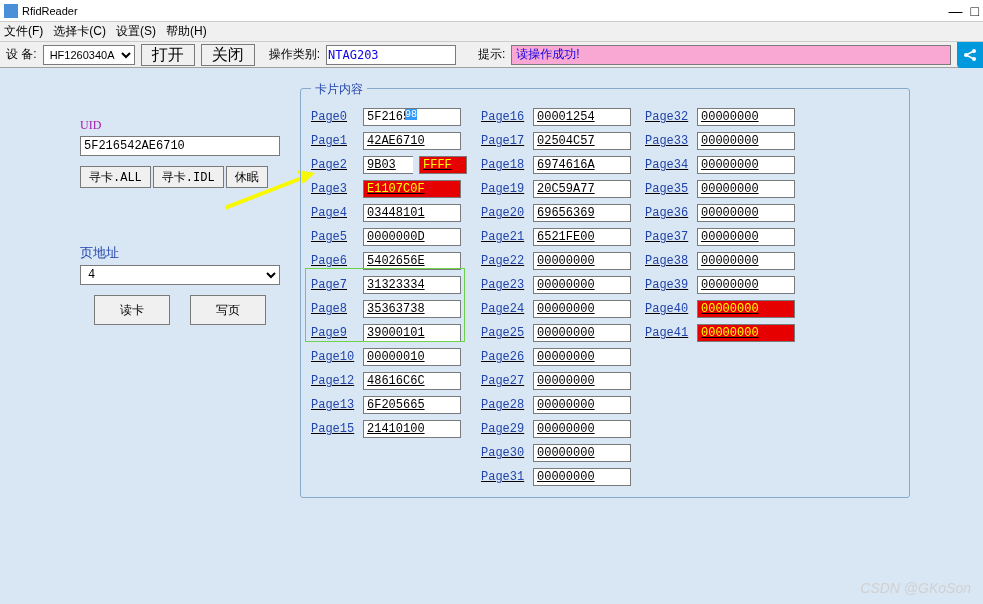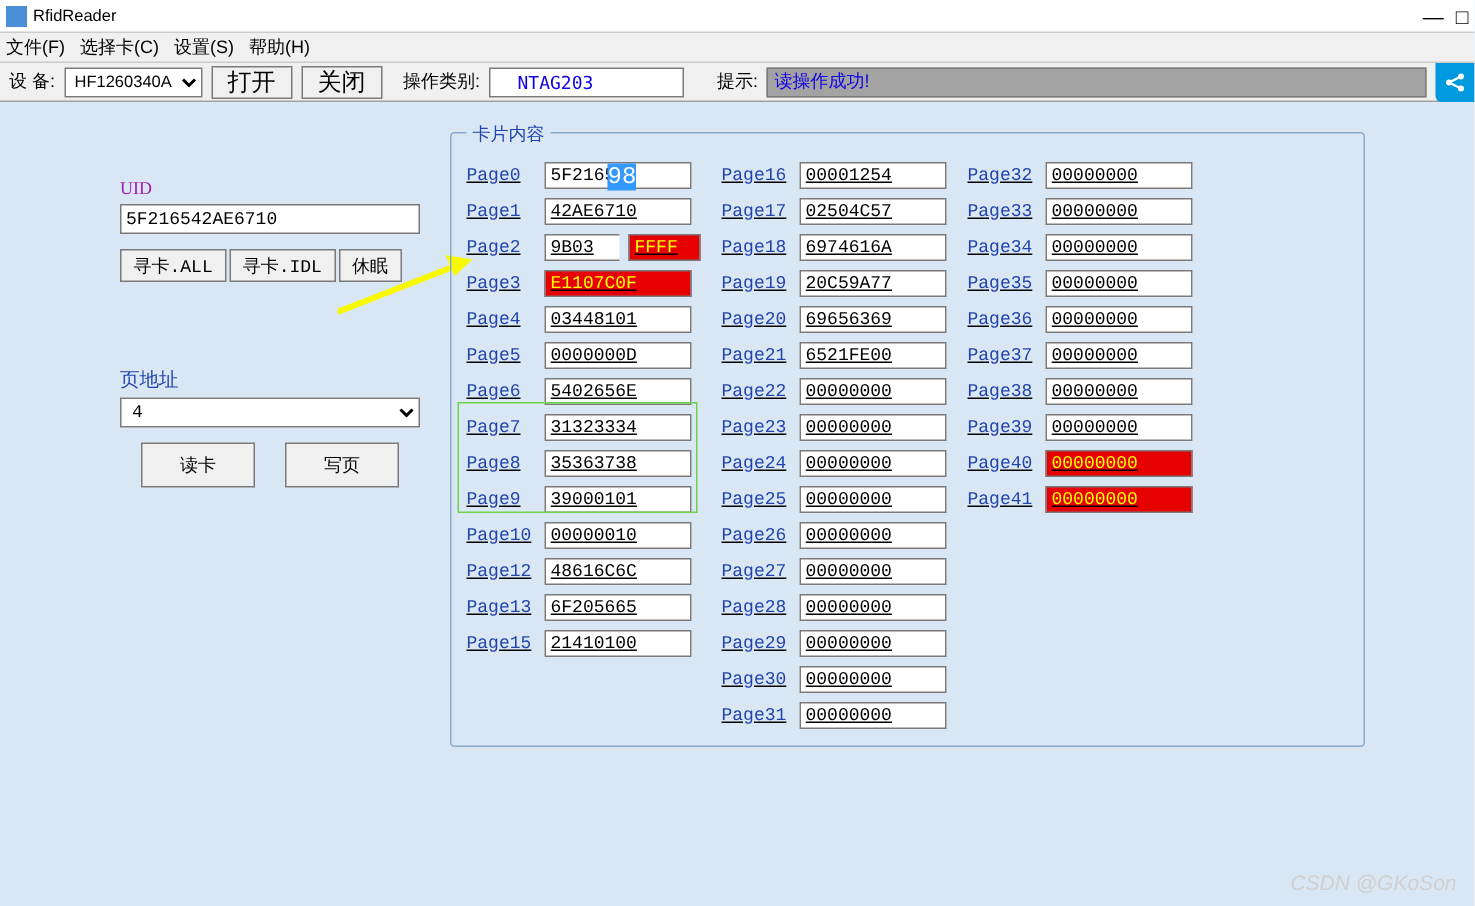--- a/index.html
+++ b/index.html
@@ -9,23 +9,23 @@
     .titlebar-icon { width: 14px; height: 14px; background: #4a90d9; display: inline-block; }
     .titlebar-title { font-size: 11px; }
     .titlebar-controls { display: flex; gap: 8px; font-size: 14px; }
     .menubar { height: 20px; display: flex; align-items: center; padding: 0 4px; gap: 10px; background: #f0f0f0; border-bottom: 1px solid #ccc; }
     .menubar span { font-size: 12px; }
     .toolbar { height: 26px; display: flex; align-items: center; padding: 2px 6px; gap: 6px; background: #f0f0f0; border-bottom: 1px solid #a0a0a0; }
     .toolbar-label { font-size: 12px; }
     .device-select { width: 92px; height: 20px; border: 1px solid #7a7a7a; background: #fff; font-size: 11px; padding: 0 2px; }
     .tbtn { height: 22px; padding: 0 10px; border: 1px solid #7a7a7a; background: #f0f0f0; font-size: 16px; cursor: pointer; }
     .opcat-label { margin-left: 8px; }
-    .opcat-box { width: 130px; height: 20px; border: 1px solid #7a7a7a; background: #fff; padding: 0 18px; color: #1000e6; font-family: Consolas, monospace; font-size: 12px; display: flex; align-items: center; }
+    .opcat-box { width: 130px; height: 20px; border: 1px solid #7a7a7a; background: #fff; padding: 0 1px; color: #1000e6; font-family: Consolas, monospace; font-size: 12px; display: flex; align-items: center; }
     .hint-label { margin-left: 16px; }
-    .hint-box { width: 440px; height: 20px; border: 1px solid #7a7a7a; background: #a3a3a3; padding: 0 4px; color: #1000e6; font-size: 12px; display: flex; align-items: center; }
+    .hint-box { width: 440px; height: 20px; border: 1px solid #7a7a7a; background: #f9a8d4; padding: 0 4px; color: #1000e6; font-size: 12px; display: flex; align-items: center; }
     .main-area { background: #d9e7f5; height: 536px; position: relative; padding: 20px 0 0 80px; display: flex; }
     .left-panel { width: 220px; padding-top: 30px; position: relative; }
     .uid-label { color: #a21caf; font-family: Liberation Serif, serif; font-size: 12px; margin-bottom: 3px; }
     .uid-input { width: 200px; height: 20px; border: 1px solid #7a7a7a; background: #fff; font-family: 'Courier New', monospace; font-size: 12px; padding: 0 3px; }
     .uid-btns { margin-top: 10px; display: flex; gap: 2px; }
     .sbtn { height: 22px; padding: 0 8px; border: 1px solid #7a7a7a; background: #f0f0f0; font-size: 12px; cursor: pointer; font-family: 'Courier New', monospace; }
     .addr-section { margin-top: 56px; }
     .addr-label { color: #2244aa; font-family: SimSun, monospace; font-size: 13px; margin-bottom: 3px; }
     .addr-select { width: 200px; height: 20px; border: 1px solid #7a7a7a; background: #fff; font-family: 'Courier New', monospace; font-size: 12px; padding: 0 3px; }
     .addr-btns { margin-top: 10px; display: flex; gap: 20px; justify-content: center; width: 200px; }
@@ -35,21 +35,21 @@
     .fieldset { border: 1px solid #88aacc; border-radius: 3px; padding: 18px 10px 10px 10px; position: relative; width: 610px; }
     .legend { position: absolute; top: -8px; left: 10px; background: #d9e7f5; padding: 0 4px; color: #2244aa; font-size: 12px; }
     .columns { display: flex; gap: 14px; }
     .col { display: flex; flex-direction: column; gap: 4px; }
     .row { display: flex; align-items: center; gap: 6px; height: 20px; text-decoration: underline; }
     .row-label { color: #2244aa; font-family: 'Courier New', monospace; font-size: 12px; width: 46px; }
     .row-input { width: 98px; height: 18px; border: 1px solid #7a7a7a; background: #fff; font-family: 'Courier New', monospace; font-size: 12px; padding: 0 3px; }
     .row-input.split-left { width: 50px; border-right: none; }
     .row-input.split-right { width: 48px; background: #e60000; color: #ffff00; }
     .row-input.redbg { background: #e60000; color: #ffff00; }
-    .row0-sel { position: absolute; left: 42px; top: 1px; background: #3399ff; color: #fff; font-family: 'Courier New', monospace; font-size: 16px; padding: 0; }
+    .row0-sel { position: absolute; left: 42px; top: 1px; background: #3399ff; color: #fff; font-family: 'Courier New', monospace; font-size: 10px; padding: 0; }
     .green-box { position: absolute; border: 1px solid #6ed24a; left: 4px; top: 179px; width: 160px; height: 74px; pointer-events: none; }
     .arrow { position: absolute; left: 225px; top: 102px; width: 90px; height: 40px; pointer-events: none; }
     .watermark { position: absolute; right: 12px; bottom: 8px; color: #d0d0d0; font-family: Arial, sans-serif; font-size: 14px; font-style: italic; }
     .corner-icon { position: absolute; right: 0; top: 42px; width: 26px; height: 26px; background: #0099dd; color: #fff; display: flex; align-items: center; justify-content: center; border-bottom-left-radius: 4px; }
   </style>
 </head>
 <body>
 
 <div class="titlebar">
   <div class="titlebar-left">

